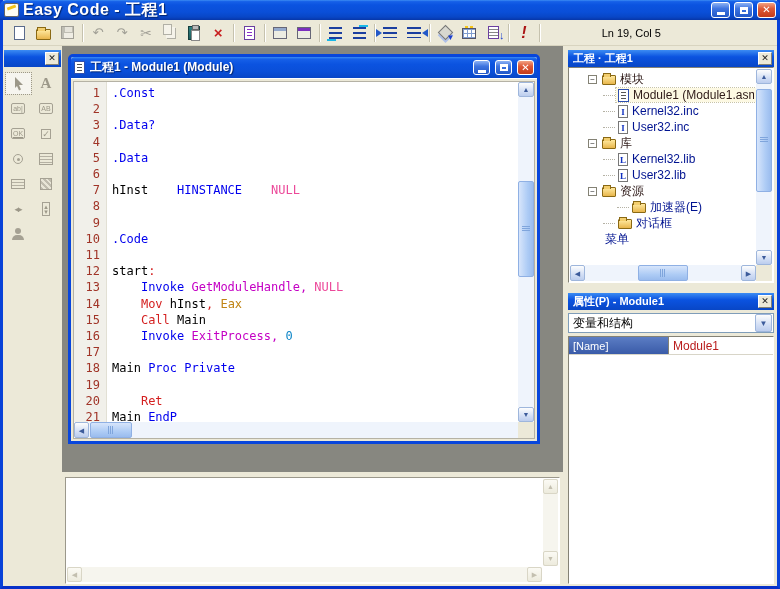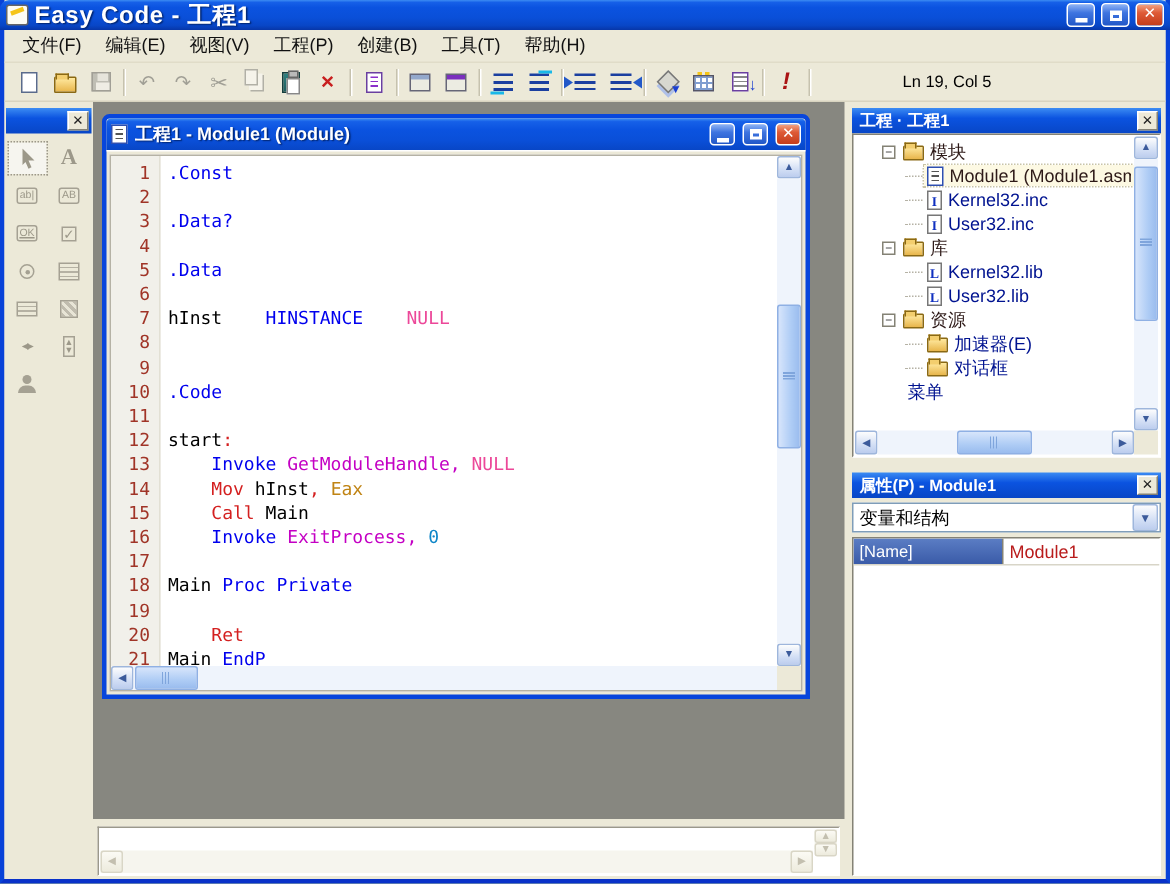--- a/index.html
+++ b/index.html
@@ -102,21 +102,21 @@
   .t-img { width:12px; height:12px; border:1px solid #A5A193;
     background:repeating-linear-gradient(45deg,#C0BCAE 0 2px,#E8E5D6 2px 4px); }
   .t-pair { font-size:9px; letter-spacing:-1px; }
   .t-spin { display:flex; flex-direction:column; font-size:7px; line-height:5px; border:1px solid #A5A193; padding:1px; }
   .t-person { width:12px; height:12px; position:relative; }
   .t-person::before { content:""; position:absolute; left:3px; top:0; width:6px; height:6px; border-radius:50%; background:#A5A193; }
   .t-person::after { content:""; position:absolute; left:0; bottom:0; width:12px; height:5px; border-radius:5px 5px 0 0; background:#A5A193; }
 
   
   .center { flex:1; display:flex; flex-direction:column; min-width:0; }
-  .mdi { height:478px; background:#878780; position:relative; }
+  .mdi { height:426px; background:#878780; position:relative; }
 
   .child { position:absolute; left:6px; top:8px; width:472px; height:390px;
     border:3px solid #0846DC; border-radius:5px 5px 0 0; background:#ECE9D8; display:flex; flex-direction:column; }
   .child-title { height:21px; border-radius:3px 3px 0 0;
     background:linear-gradient(180deg,#3C8CF3 0%,#1660E8 10%,#0B53E0 35%,#0A4FD8 70%,#0846C6 100%);
     display:flex; align-items:center; gap:5px; padding:0 3px; }
   .child-title .title { flex:1; color:#fff; font-weight:bold; font-size:12px; text-shadow:1px 1px 1px #00246E; white-space:nowrap; overflow:hidden; }
   .child-title .winbtn { width:17px; height:15px; }
   .child-body { flex:1; padding:2px; min-height:0; display:flex; flex-direction:column;
     border-top:1px solid #fff; }
@@ -214,29 +214,20 @@
     <span class="title">Easy Code - 工程1</span>
     <span class="winbtn">
         <span class="minbar"></span>
       </span>
     <span class="winbtn">
         <span class="maxbox"></span>
       </span>
     <span class="winbtn close">✕</span>
   </div>
 
-  <div class="menubar" id="menubar">
-      <span class="menu-item">文件(F)</span>
-      <span class="menu-item">编辑(E)</span>
-      <span class="menu-item">视图(V)</span>
-      <span class="menu-item">工程(P)</span>
-      <span class="menu-item">创建(B)</span>
-      <span class="menu-item">工具(T)</span>
-      <span class="menu-item">帮助(H)</span>
-    </div>
 
   <div class="toolbar" id="toolbar">
     <span class="tb-btn">
         <i class="ic ic-page"></i>
       </span>
       <span class="tb-btn">
         <i class="ic ic-folder"></i>
       </span>
       <span class="tb-btn disabled">
         <i class="ic ic-disk"></i>
@@ -468,21 +459,21 @@
                 <span class="tr-label col-navy">User32.lib</span>
               </span>
             </div>
             <div class="tree-row" style="padding-left: 18px;">
               <span class="exp"></span>
               <span class="row-core">
                 <span class="tr-folder"></span>
                 <span class="tr-label col-dark">资源</span>
               </span>
             </div>
-            <div class="tree-row" style="padding-left: 33px;">
+            <div class="tree-row" style="padding-left: 47px;">
               <span class="stub"></span>
               <span class="row-core">
                 <span class="tr-folder"></span>
                 <span class="tr-label col-navy">加速器(E)</span>
               </span>
             </div>
             <div class="tree-row" style="padding-left: 33px;">
               <span class="stub"></span>
               <span class="row-core">
                 <span class="tr-folder"></span>

